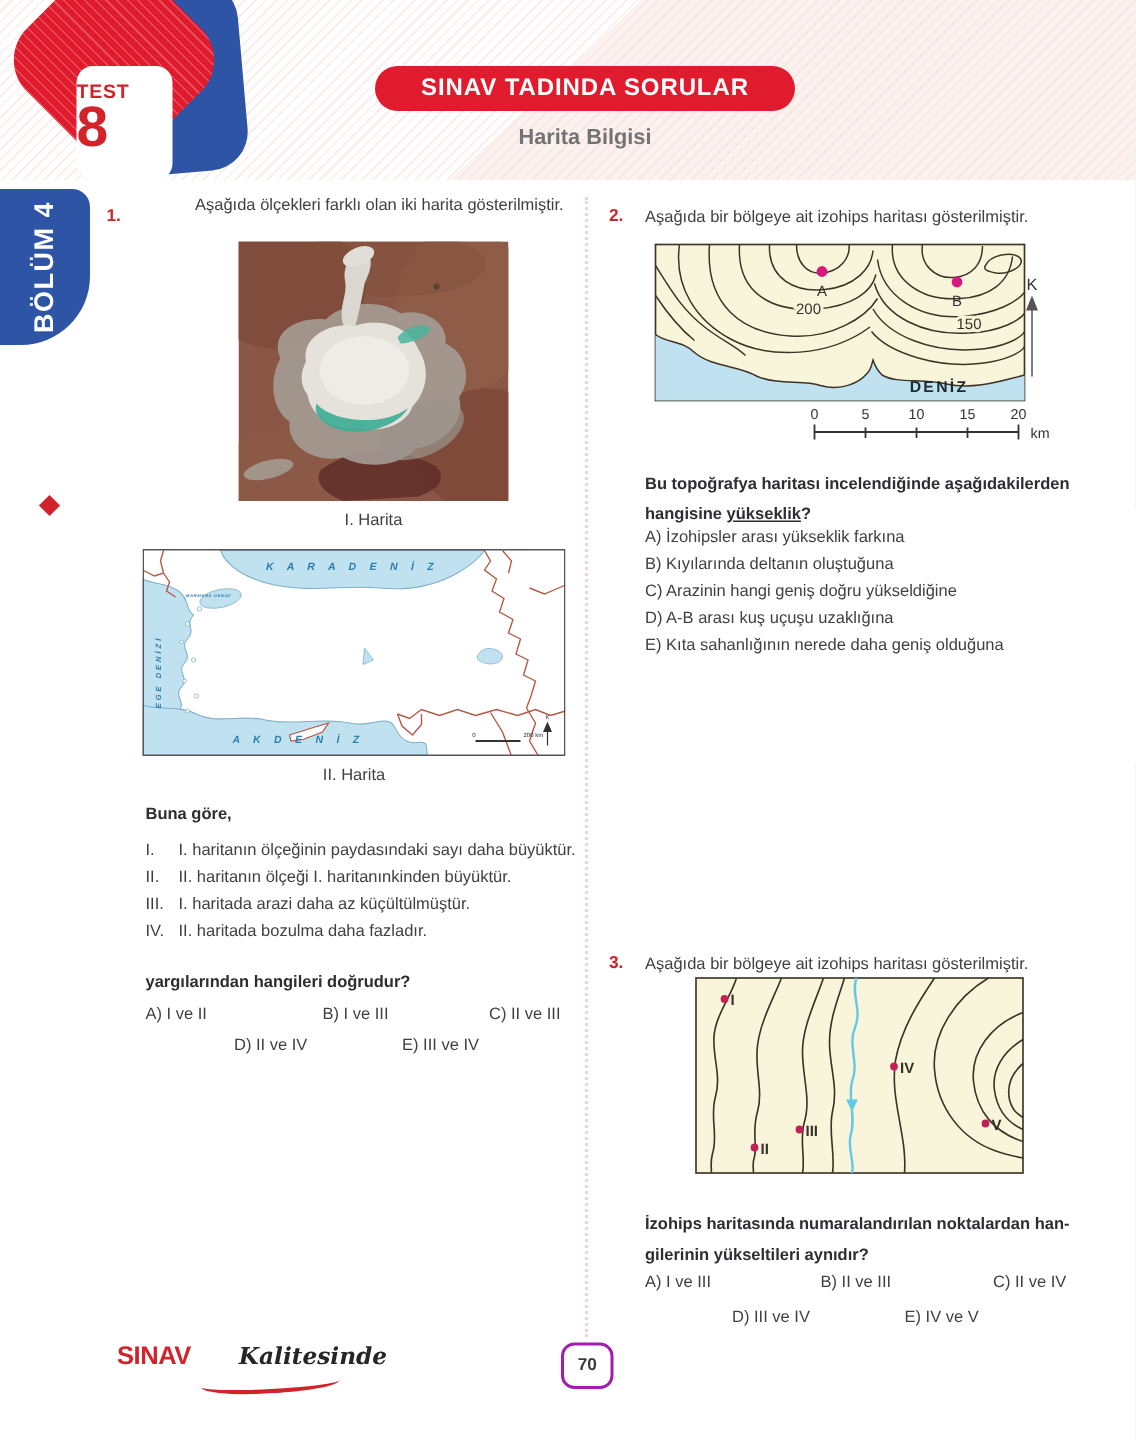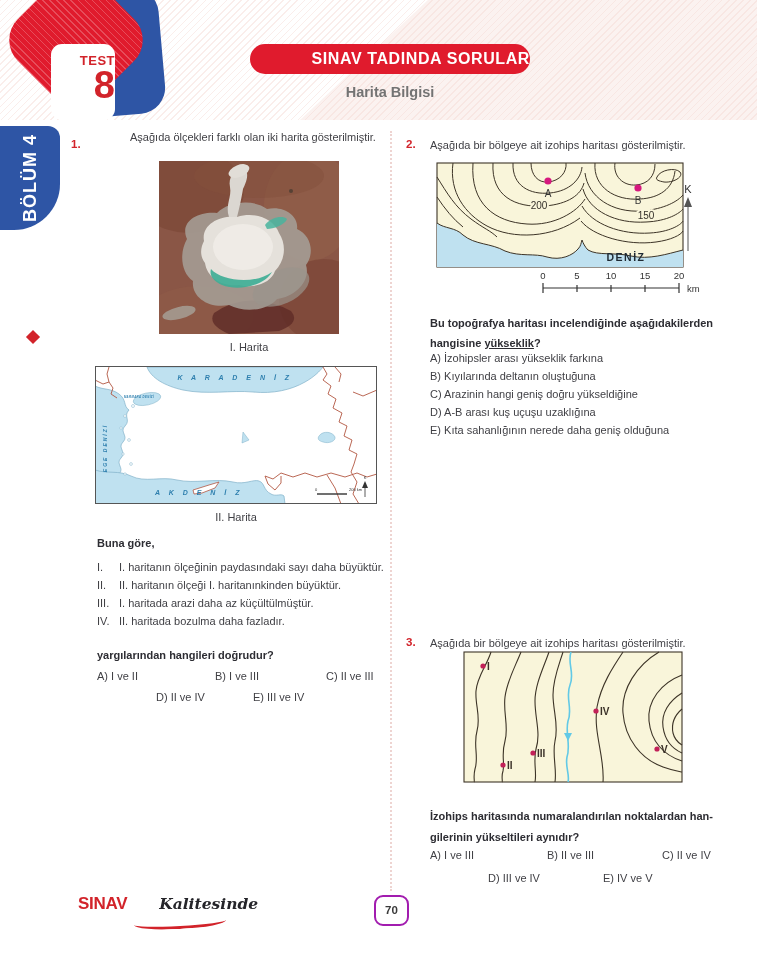--- a/index.html
+++ b/index.html
@@ -5,27 +5,27 @@
   html,body{margin:0;padding:0;background:#e9e9e9;}
   .page{position:relative;width:757px;height:960px;background:#fff;overflow:hidden;
         font-family:"Liberation Sans",sans-serif;color:#3f3f44;margin:0 auto;}
   .abs{position:absolute;}
   
   .hdr-stripes{left:0;top:0;width:757px;height:120px;
     background:
       repeating-linear-gradient(135deg, rgba(231,168,155,.20) 0 1.2px, rgba(255,255,255,0) 1.2px 5px);}
   .hdr-band{background:rgba(244,219,212,.35);}
   .banner{left:250px;top:44px;width:280px;height:30px;background:#e01b2d;border-radius:17px;
-          color:#fff;font-weight:800;font-size:16px;letter-spacing:.6px;text-align:right;line-height:30px;}
+          color:#fff;font-weight:800;font-size:16px;letter-spacing:.6px;text-align:center;line-height:30px;}
   .subtitle{left:250px;top:84px;width:280px;text-align:center;font-weight:bold;font-size:14.5px;color:#737373;}
   .badge-blue{left:62px;top:-10px;width:100px;height:126px;background:#2e55a5;border-radius:26px;transform:rotate(-5deg);}
   .badge-red{left:20px;top:-16px;width:112px;height:112px;background:#e01b2d;border-radius:30px;
              transform:rotate(45deg);
              background-image:repeating-linear-gradient(0deg, rgba(255,255,255,.22) 0 1px, rgba(255,255,255,0) 1px 5px);}
-  .badge-card{left:51px;top:44px;width:64px;height:76px;background:#fff;border-radius:11px;text-align:right;}
+  .badge-card{left:51px;top:44px;width:64px;height:76px;background:#fff;border-radius:11px;text-align:left;}
   .badge-card .t{display:block;margin-top:9px;color:#d2232a;font-weight:800;font-size:13px;letter-spacing:.5px;}
   .badge-card .n{display:block;margin-top:-2px;color:#d2232a;font-weight:800;font-size:38px;line-height:38px;}
   .section-tab{left:0;top:126px;width:60px;height:104px;background:#2e55a5;border-radius:0 12px 46px 0;}
   .section-tab span{position:absolute;left:50%;top:50%;transform:translate(-50%,-50%) rotate(-90deg);
      white-space:nowrap;color:#fff;font-weight:800;font-size:18px;letter-spacing:1px;}
   .mini-diamond{left:28px;top:332px;width:10px;height:10px;background:#d2232a;transform:rotate(45deg);}
   .divider{left:390px;top:131px;height:760px;width:0;border-left:2px dotted #eed4d1;}
   
   .qnum{color:#d2232a;font-weight:bold;font-size:11.5px;}
   .qtext{font-size:11px;line-height:15px;white-space:nowrap;}
@@ -174,21 +174,21 @@
 
   <div class="abs qtext bold" style="left:97px;top:648px;">yargılarından hangileri doğrudur?</div>
 
   <div class="abs" style="left:97px;top:670px;width:288px;height:15px;">
     <span class="opt abs" style="left:0;">A) I ve II</span>
     <span class="opt abs" style="left:118px;">B) I ve III</span>
     <span class="opt abs" style="left:229px;">C) II ve III</span>
   </div>
   <div class="abs" style="left:97px;top:691px;width:288px;height:15px;">
     <span class="opt abs" style="left:59px;">D) II ve IV</span>
-    <span class="opt abs" style="left:156px;">E) III ve IV</span>
+    <span class="opt abs" style="left:171px;">E) III ve IV</span>
   </div>
 
   <div class="abs qnum" style="left:406px;top:138px;">2.</div>
   <div class="abs qtext" style="left:430px;top:138px;">Aşağıda bir bölgeye ait izohips haritası gösterilmiştir.</div>
 
   <figure class="abs" style="left:435px;top:161px;">
     <svg viewBox="0 0 285 142" width="285" height="142">
       <rect x="2" y="2" width="246" height="104" fill="#f9f5da" stroke="#3d3427" stroke-width="1.1"></rect>
 
       <path d="M 2,62 C 10,68 20,66 28,74 C 40,84 56,82 70,90 C 85,96 100,92 112,96 C 126,100 138,94 143,88 C 146,85 146,82 147,79 C 148,82 150,86 153,89 C 163,95 180,91 196,95 C 214,99 232,93 248,89 L 248,106 L 2,106 Z" fill="#bfe1f0"></path>

